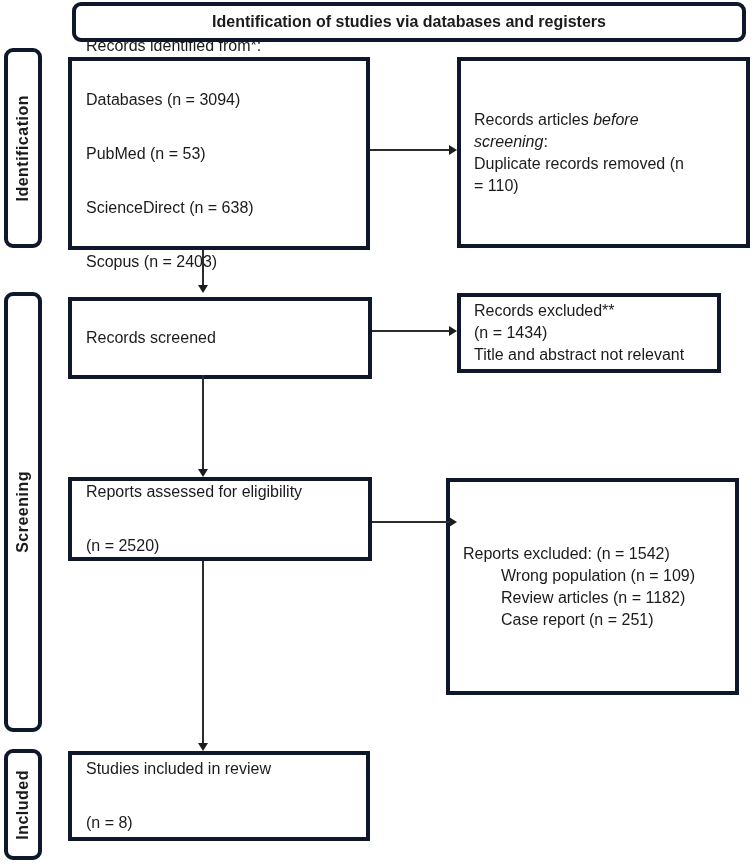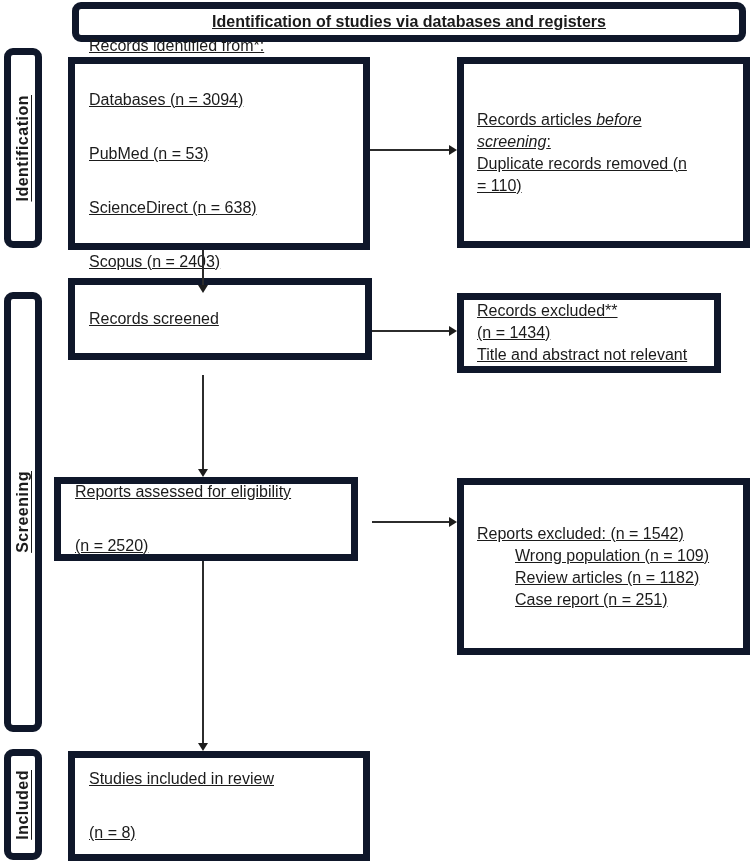--- a/index.html
+++ b/index.html
@@ -2,22 +2,22 @@
 <html><head>
 <meta charset="utf-8">
 <style>
   html,body { margin:0; padding:0; background:#ffffff; }
   .canvas {
     position:relative; width:756px; height:866px; background:#ffffff;
     font-family:"Liberation Sans", sans-serif; color:#1b1b1b; overflow:hidden;
   }
   .box {
     position:absolute; box-sizing:border-box; background:#ffffff;
-    border:7px solid #0f172a; font-size:16px; line-height:22px;
-    display:flex; flex-direction:column; justify-content:center;text-decoration:underline;
+    border:4px solid #0f172a; font-size:16px; line-height:22px;
+    display:flex; flex-direction:column; justify-content:center;
   }
   .rounded { border-radius:9px; }
   .header-box {
     align-items:center; justify-content:center; font-weight:bold; text-align:center;
   }
   .stage-box {
     align-items:center; justify-content:center;
   }
   .stage-box .vlabel {
     writing-mode:vertical-rl; transform:rotate(180deg);
@@ -74,43 +74,43 @@
     <div class="line indent">PubMed (n = 53)</div>
     <div class="line indent">ScienceDirect (n = 638)</div>
     <div class="line indent">Scopus (n = 2403)</div>
   </div>
 
   <div class="box pl13" style="left:457px; top:57px; width:293px; height:191px;">
     <div class="line wrap-narrow"><span>Records articles </span><em>before screening</em><span>:</span></div>
     <div class="line indent wrap-item">Duplicate records removed  (n = 110)</div>
   </div>
 
-  <div class="box pl14" style="left:68px; top:278px; width:304px; height:82px;">
+  <div class="box pl14" style="left:68px; top:297px; width:304px; height:82px;">
     <div class="line">Records screened</div>
   </div>
 
   <div class="box pl13" style="left:457px; top:293px; width:264px; height:80px;">
     <div class="line">Records excluded**</div>
     <div class="line">(n = 1434)</div>
     <div class="line">Title and abstract not relevant</div>
   </div>
 
-  <div class="box pl14" style="left:54px; top:477px; width:304px; height:84px;">
+  <div class="box pl14" style="left:68px; top:477px; width:304px; height:84px;">
     <div class="line">Reports assessed for eligibility</div>
     <div class="line">(n = 2520)</div>
   </div>
 
-  <div class="box pl13" style="left:457px; top:478px; width:293px; height:177px;">
+  <div class="box pl13" style="left:446px; top:478px; width:293px; height:217px;">
     <div class="line">Reports excluded: (n = 1542)</div>
     <div class="line indent-sm">Wrong population (n = 109)</div>
     <div class="line indent-sm">Review articles (n = 1182)</div>
     <div class="line indent-sm">Case report (n = 251)</div>
   </div>
 
-  <div class="box pl14" style="left:68px; top:751px; width:302px; height:110px;">
+  <div class="box pl14" style="left:68px; top:751px; width:302px; height:90px;">
     <div class="line">Studies included in review</div>
     <div class="line">(n = 8)</div>
   </div>
 
   <div class="arrow v" style="left:198px; top:250px; height:43px;">
     <div class="shaft"></div>
     <div class="head"></div>
   </div>
 
   <div class="arrow h" style="left:370px; top:145px; width:87px;">

